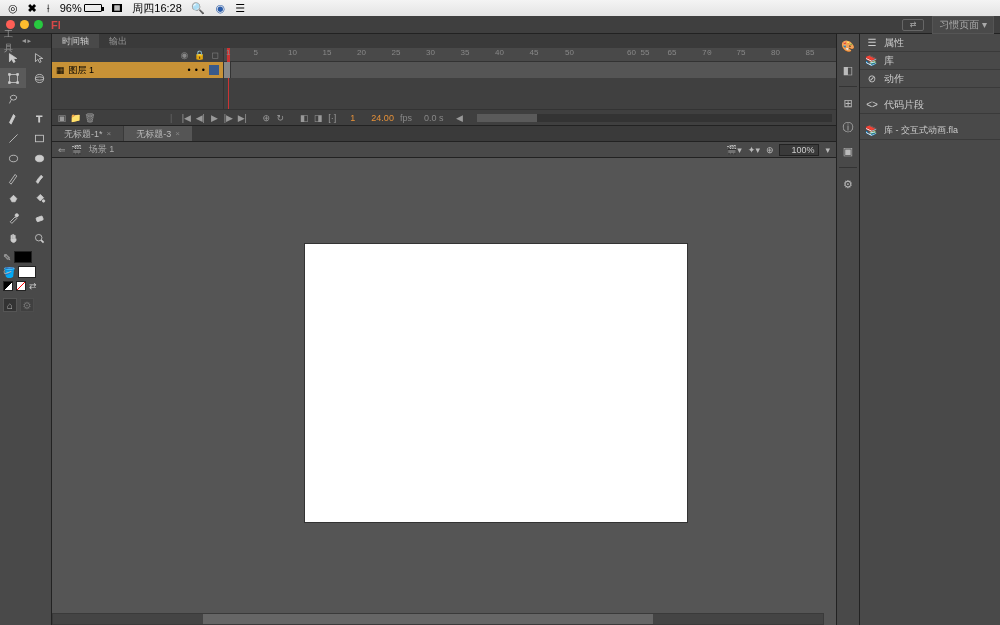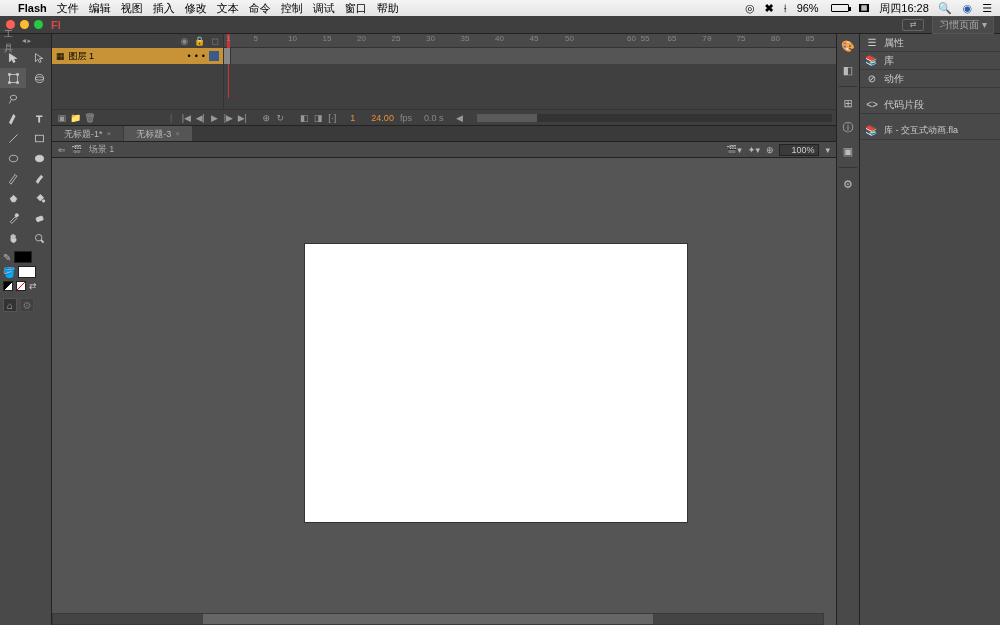--- a/index.html
+++ b/index.html
@@ -4,21 +4,21 @@
 <style>
 * { margin: 0; padding: 0; box-sizing: border-box; font-family: "Helvetica Neue", Arial, sans-serif; }
 body { width: 1000px; height: 625px; background: #3a3a3a; overflow: hidden; font-size: 10px; color: #b8b8b8; }
 
 
 .mac-menubar { height: 16px; background: linear-gradient(to bottom, #f4f4f4, #e4e4e4); display: flex; align-items: center; padding: 0 8px; color: #000; font-size: 11px; justify-content: space-between; }
 .mac-left { display: flex; align-items: center; gap: 10px; }
 .mac-left span { cursor: default; }
 .mac-right { display: flex; align-items: center; gap: 10px; }
 .apple-logo { font-size: 12px; }
-.battery-box { display: inline-flex; align-items: center; gap: 12px; }
+.battery-box { display: inline-flex; align-items: center; gap: 2px; }
 .battery-icon { width: 18px; height: 8px; border: 1px solid #000; border-radius: 1px; position: relative; }
 .battery-icon::after { content: ''; position: absolute; right: -3px; top: 2px; width: 2px; height: 4px; background: #000; }
 .battery-fill { height: 100%; width: 90%; background: #000; }
 
 
 .app-titlebar { height: 18px; background: #3f3f3f; display: flex; padding: 0 6px; justify-content: space-between; border-bottom: 1px solid #222; }
 .traffic-lights { display: flex; gap: 5px; }
 .traffic-light { width: 9px; height: 9px; border-radius: 50%; }
 .tl-red { background: #ff5f56; }
 .tl-yellow { background: #ffbd2e; }
@@ -103,35 +103,20 @@
 .right-panels { width: 140px; background: #494949; display: flex; flex-direction: column; font-size: 10px; }
 .panel-item { height: 18px; display: flex; align-items: center; gap: 6px; padding: 0 6px; color: #ccc; cursor: pointer; border-bottom: 1px solid #3a3a3a; }
 .panel-icon { width: 12px; height: 12px; display: flex; align-items: center; justify-content: center; font-size: 10px; }
 .panel-sep { height: 8px; }
 
 </style>
 </head>
 <body>
 
 <div class="mac-menubar">
-  <div class="mac-left">
-    <span class="apple-logo"></span>
-    <span style="font-weight:bold">Flash</span>
-    <span>文件</span>
-    <span>编辑</span>
-    <span>视图</span>
-    <span>插入</span>
-    <span>修改</span>
-    <span>文本</span>
-    <span>命令</span>
-    <span>控制</span>
-    <span>调试</span>
-    <span>窗口</span>
-    <span>帮助</span>
-  </div>
   <div class="mac-right">
     <span>◎</span>
     <span style="font-weight:bold">✖</span>
     <span>⟊</span>
     <div class="battery-box">
       <span>96%</span>
       <span class="battery-icon"><span class="battery-fill"></span></span>
     </div>
     <span style="background:#000;color:#fff;padding:0 2px;font-size:7px">▦</span>
     <span>周四16:28</span>
@@ -288,20 +273,24 @@
       <div class="swatch-row" style="margin-top:4px">
         <div class="swatch-home">⌂</div>
         <div class="swatch-home" style="opacity:0.4">⚙</div>
       </div>
     </div>
   </div>
 
   <div class="center-area">
 
     <div class="timeline-panel">
+      <div class="timeline-tabs">
+        <div class="timeline-tab active">时间轴</div>
+        <div class="timeline-tab">输出</div>
+      </div>
       <div class="timeline-body">
         <div class="layer-column">
           <div class="layer-head">
             <span>◉</span>
             <span>🔒</span>
             <span>◻</span>
           </div>
           <div class="layer-row">
             <span>▦</span>
             <span style="flex:1">图层 1</span>

